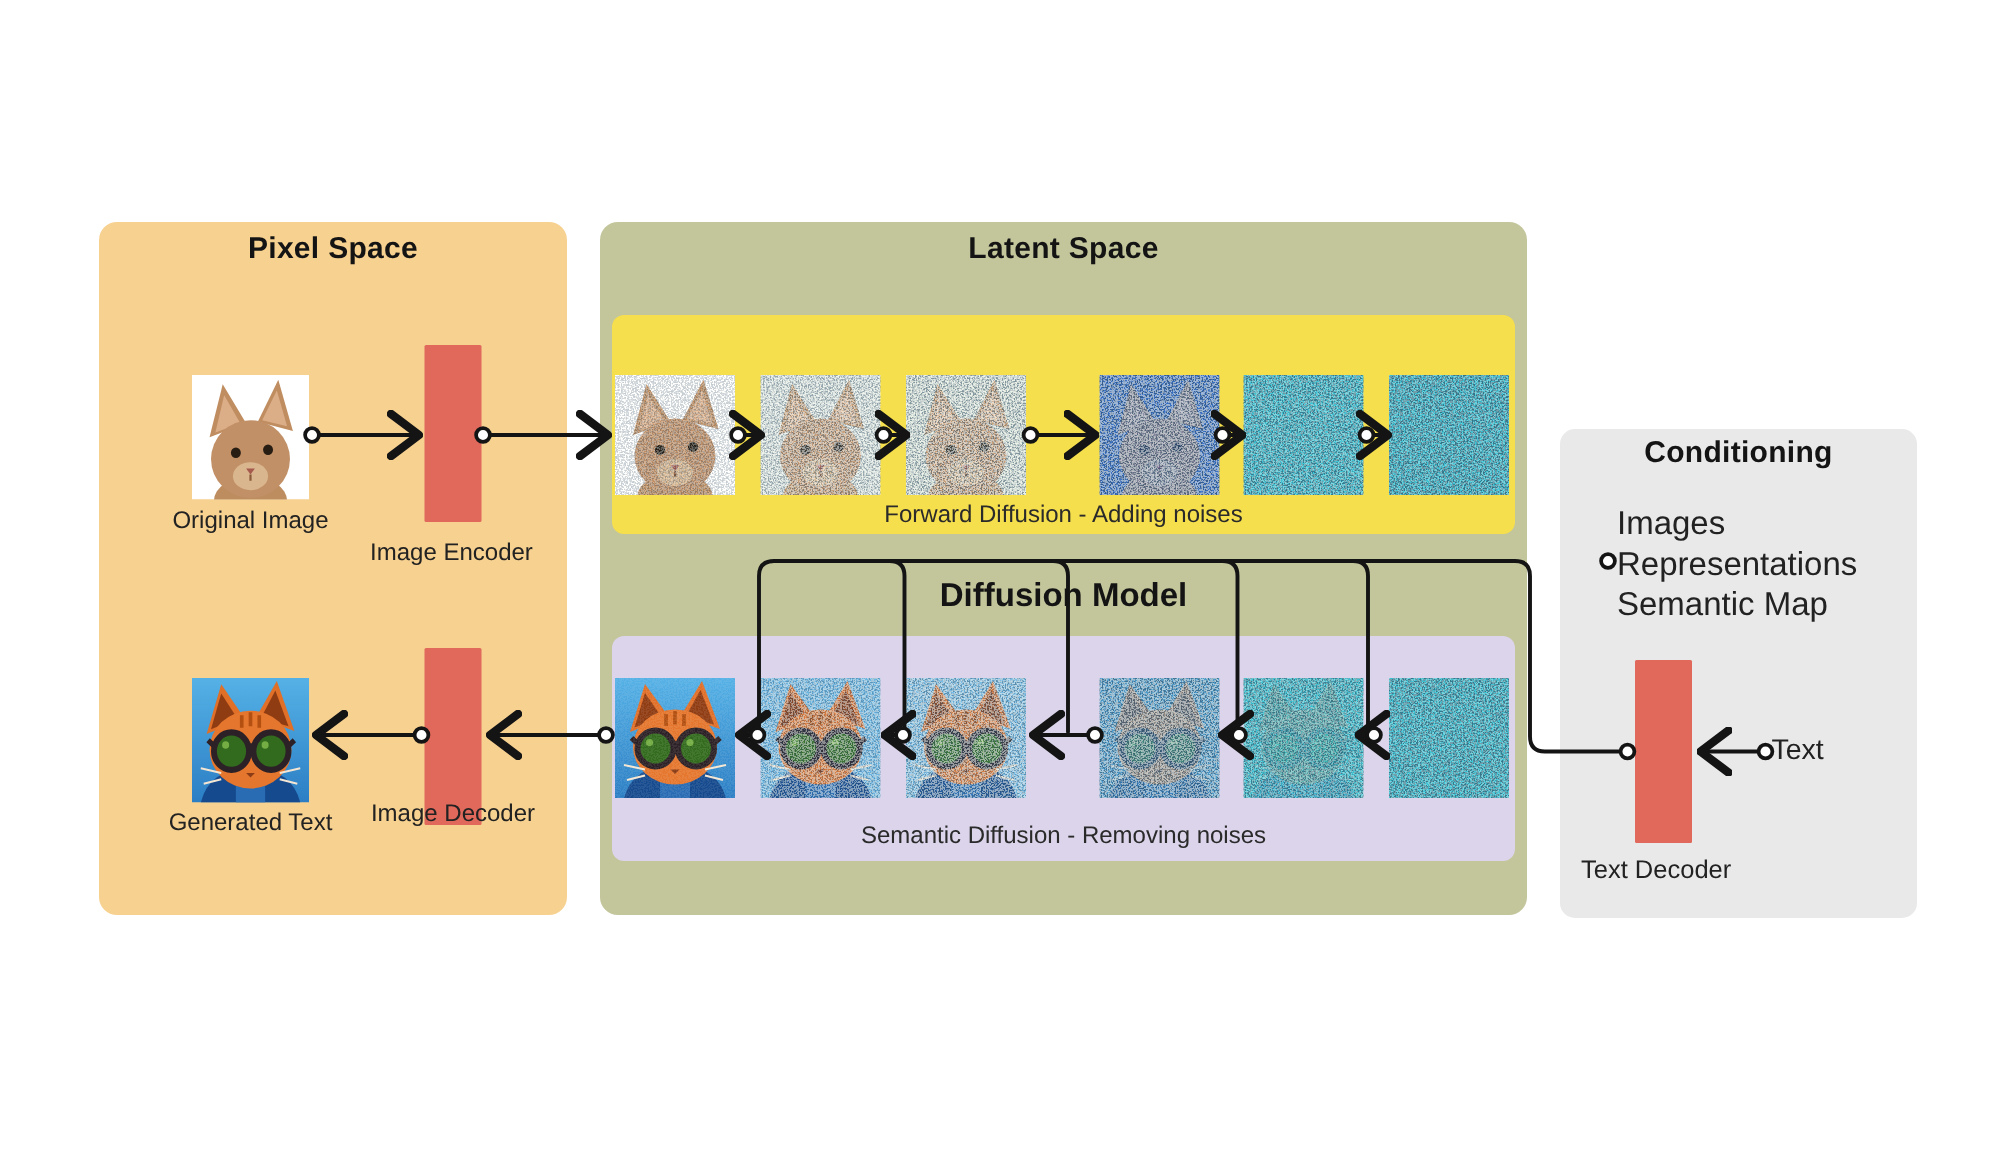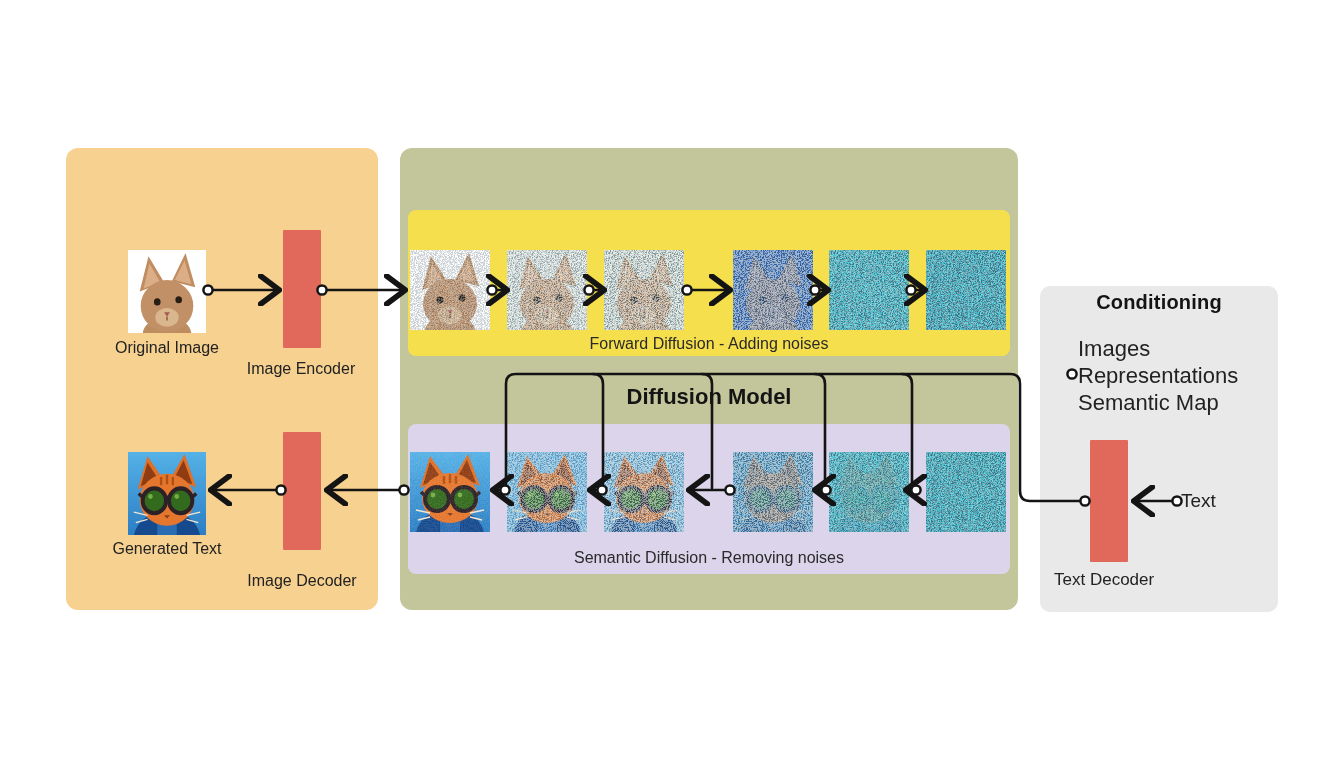--- a/index.html
+++ b/index.html
@@ -20,21 +20,21 @@
   .cond-title{left:1040px;top:291px;width:238px;}
   .block{position:absolute;background:#E0695C;border-radius:1px;}
   .enc-block{left:283px;top:230px;width:38px;height:118px;}
   .dec-block{left:283px;top:432px;width:38px;height:118px;}
   .txt-block{left:1090px;top:440px;width:38px;height:122px;}
   .lbl{position:absolute;font-size:16px;color:#222;white-space:nowrap;}
   .lbl.center{text-align:center;}
   .orig-lbl{left:92px;top:339px;width:150px;}
   .enc-lbl{left:226px;top:360px;width:150px;}
   .gen-lbl{left:82px;top:540px;width:170px;}
-  .dec-lbl{left:227px;top:572px;width:150px;}
+  .dec-lbl{left:227px;top:534px;width:150px;}
   .strip-lbl{position:absolute;font-size:16px;color:#2a2a2a;text-align:center;}
   .fwd-lbl{left:408px;top:335px;width:602px;}
   .rev-lbl{left:408px;top:549px;width:602px;}
   .dm-lbl{position:absolute;left:559px;top:384px;width:300px;text-align:center;font-size:22px;font-weight:700;color:#141414;}
   .cond-item{position:absolute;left:1078px;width:190px;font-size:22px;color:#222;height:27px;}
   .text-lbl{position:absolute;left:1181px;top:490px;font-size:19px;color:#222;}
   .txtenc-lbl{position:absolute;left:1054px;top:570px;font-size:17px;color:#222;}
   .tile{position:absolute;width:80px;height:80px;display:block;}
   .imgbox{position:absolute;display:block;}
   svg.overlay{position:absolute;left:0;top:0;width:1344px;height:768px;pointer-events:none;z-index:6;}
@@ -92,20 +92,22 @@
       </g>
     </defs>
   </svg>
 
   <div class="panel pixel-panel"></div>
   <div class="panel latent-panel"></div>
   <div class="strip fwd-strip"></div>
   <div class="strip rev-strip"></div>
   <div class="panel cond-panel"></div>
 
+  <div class="panel-title pixel-title">Pixel Space</div>
+  <div class="panel-title latent-title">Latent Space</div>
   <div class="panel-title cond-title">Conditioning</div>
 
   <svg class="imgbox" style="left:128px;top:250px;width:78px;height:83px;" viewBox="0 0 80 80" preserveAspectRatio="none" aria-label="cat-photo">
     <rect width="80" height="80" fill="#ffffff"></rect>
       <use href="#catA"></use>
   </svg>
   <div class="lbl center orig-lbl">Original Image</div>
   <div class="block enc-block"></div>
   <div class="lbl center enc-lbl">Image Encoder</div>
   <svg class="imgbox" style="left:128px;top:452px;width:78px;height:83px;" viewBox="0 0 80 80" preserveAspectRatio="none" aria-label="orange-cat-with-sunglasses-illustration">

